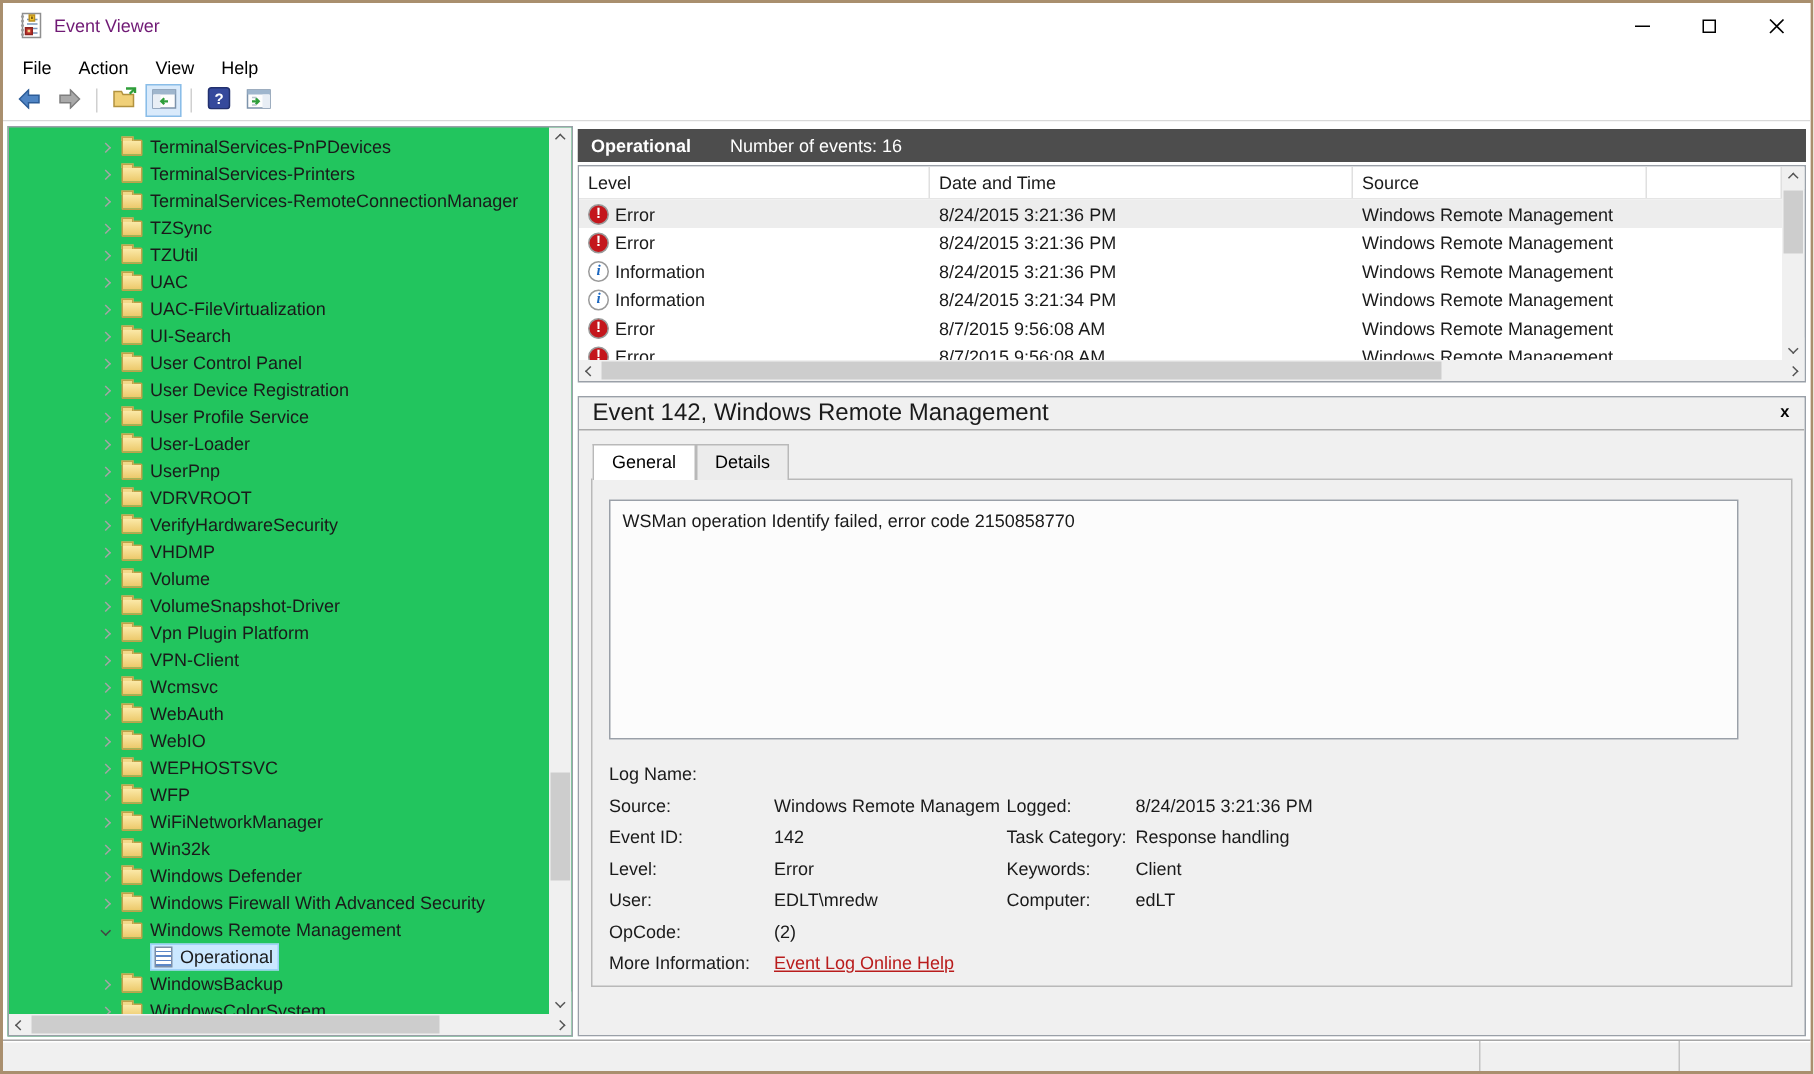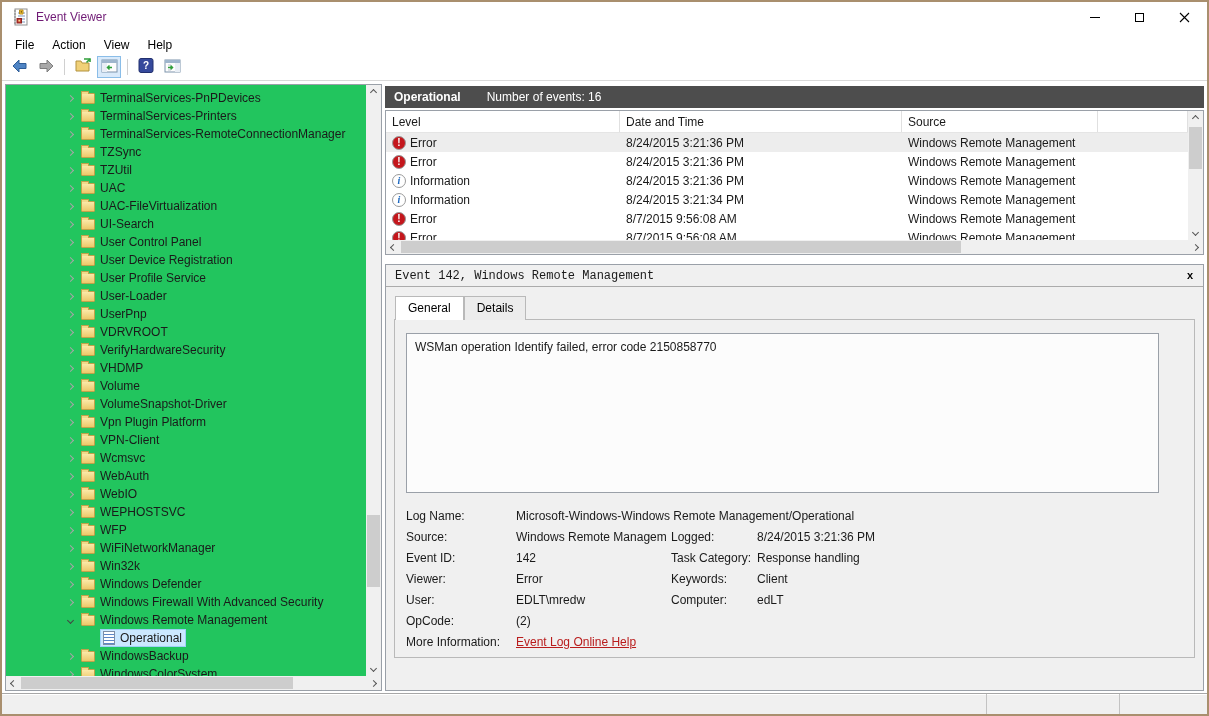--- a/index.html
+++ b/index.html
@@ -90,21 +90,21 @@
               display:flex; align-items:center; justify-content:center;
               font-size:10px; font-weight:bold; border:1px solid #9a9a9a; }
   .ic-error { background:#c4161c; color:#fff; }
   .ic-info  { background:#fff; color:#1a66c0; font-style:italic; font-family:"Liberation Serif",serif; }
 
   
   .detail-pane { flex:1 1 auto; margin-top:9px; border:1px solid #9aa0a8; background:#f0f0f0;
                  display:flex; flex-direction:column; overflow:hidden; }
   .detail-header { height:22px; background:#f0f0f0; border-bottom:1px solid #ababab;
                    display:flex; align-items:center; padding:0 10px 0 9px; flex:0 0 auto; }
-  .detail-title { font-size:12px;font-family:Liberation Mono, monospace; }
+  .detail-title { font-size:16px; }
   .detail-close { margin-left:auto; background:none; border:none; font-size:11px; font-weight:bold; line-height:1; }
   .tabstrip { display:flex; padding:8px 0 0 9px; flex:0 0 auto; position:relative; z-index:2; }
   .tab { padding:4px 12px 5px 12px; font-size:12px; border:1px solid #b9b9b9; border-bottom:none;
          background:#ececec; position:relative; top:1px; }
   .tab.active { background:#fff; border-color:#b9b9b9; z-index:3; }
   .tab-page { flex:1 1 auto; margin:0 8px 32px 8px; border:1px solid #b9b9b9; background:#f0f0f0;
               position:relative; z-index:1; overflow:hidden; }
   .msg-box { margin:13px 35px 0 11px; height:160px; border:1px solid #9aa0a8; background:#fcfcfc;
              padding:6px 8px; overflow:hidden; }
   .fields { margin:16px 8px 0 11px; }
@@ -633,36 +633,35 @@
             <button class="tab active">General</button>
             <button class="tab">Details</button>
           </div>
         <div class="tab-page">
           <div class="msg-box">
             <span>WSMan operation Identify failed, error code 2150858770</span>
           </div>
           <div class="fields">
               <div class="frow">
                 <span class="fl1">Log Name:</span>
-                <span class="fv1 wide">Microsoft-Windows-Windows Remote Management/Operational</span>
               </div>
               <div class="frow">
                 <span class="fl1">Source:</span>
                 <span class="fv1">Windows Remote Managem</span>
                 <span class="fl2">Logged:</span>
                 <span class="fv2">8/24/2015 3:21:36 PM</span>
               </div>
               <div class="frow">
                 <span class="fl1">Event ID:</span>
                 <span class="fv1">142</span>
                 <span class="fl2">Task Category:</span>
                 <span class="fv2">Response handling</span>
               </div>
               <div class="frow">
-                <span class="fl1">Viewer:</span>
+                <span class="fl1">Level:</span>
                 <span class="fv1">Error</span>
                 <span class="fl2">Keywords:</span>
                 <span class="fv2">Client</span>
               </div>
               <div class="frow">
                 <span class="fl1">User:</span>
                 <span class="fv1">EDLT\mredw</span>
                 <span class="fl2">Computer:</span>
                 <span class="fv2">edLT</span>
               </div>

